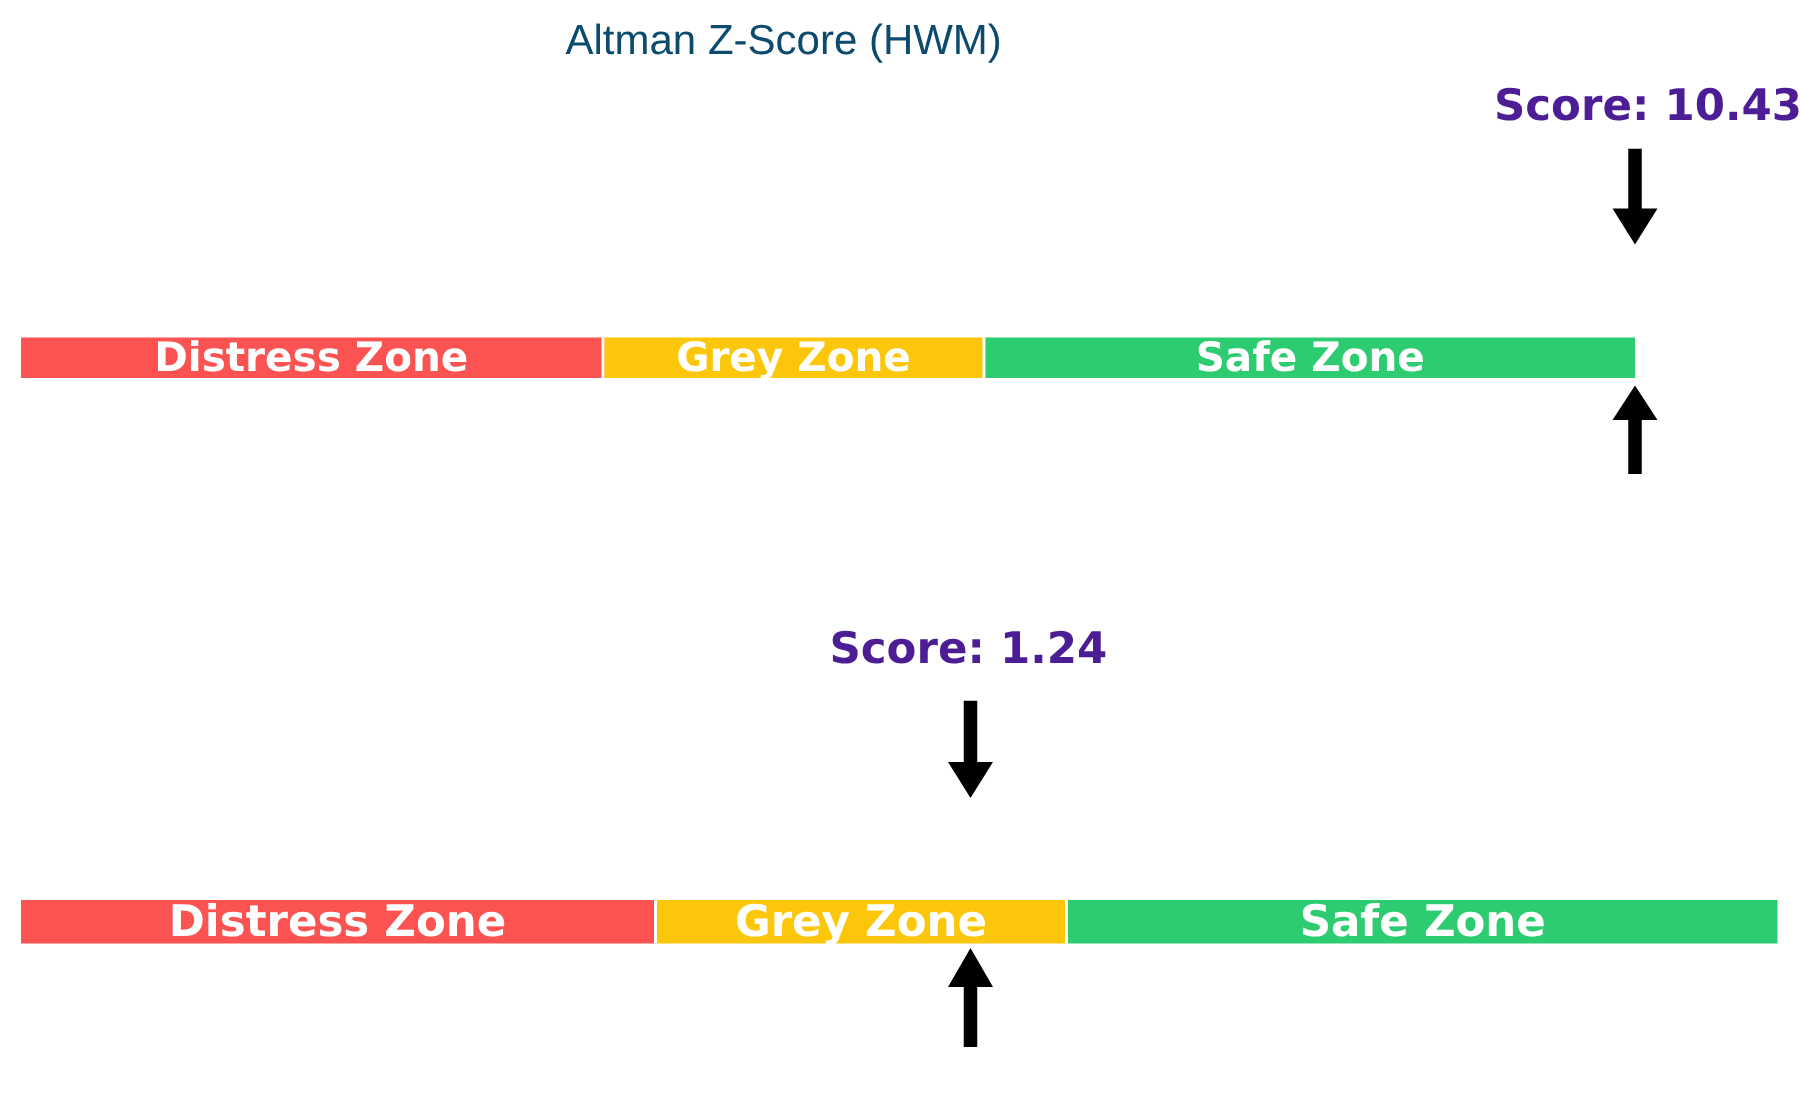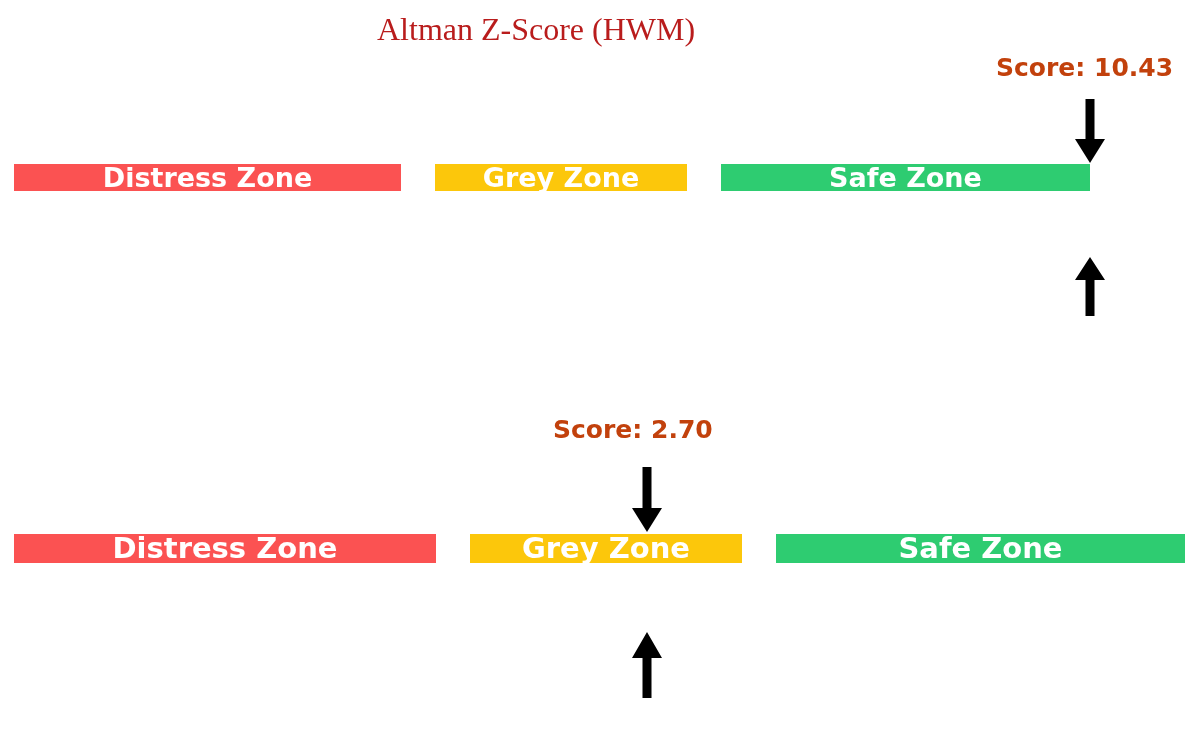--- a/index.html
+++ b/index.html
@@ -17,44 +17,43 @@
   #canvas {
     position: relative;
     width: 1200px;
     height: 743px;
     background: #ffffff;
   }
 
   
   .chart-title {
     position: absolute;
-    font-family: Liberation Serif, serif;
+    font-family: Liberation Sans, sans-serif;
     font-weight: 400;
-    font-size: 32px;
-    color: #b91c1c;
+    font-size: 28px;
+    color: #0c4a6e;
     white-space: nowrap;
     letter-spacing: 0px;
   }
 
   
   .score-label {
     position: absolute;
     font-family: "DejaVu Sans", sans-serif;
     font-weight: 700;
-    font-size: 25px;
-    color: #c2410c;
+    font-size: 29px;
+    color: #4c1d95;
     white-space: nowrap;
   }
 
   
   .zone-bar {
     position: absolute;
     display: flex;
-    align-items: flex-start;
-    gap: 32px;
+    align-items: flex-end;
   }
   .zone-seg {
     display: flex;
     align-items: center;
     justify-content: center;
     box-sizing: border-box;
   }
   .zone-seg-label {
     font-family: "DejaVu Sans", sans-serif;
     font-weight: 700;
@@ -102,21 +101,21 @@
     </div>
   </div>
 
   <div class="arrow" style="left:1074px; top:257px; width:32px; height:60px;">
     <svg width="32" height="60" viewBox="0 0 32 60" xmlns="http://www.w3.org/2000/svg">
       <polygon points="16,0 31,23 20.5,23 20.5,59 11.5,59 11.5,23 1,23" fill="#000000"></polygon>
     </svg>
   </div>
 
 
-  <div class="score-label" style="left:553px; top:415px;">Score: 2.70</div>
+  <div class="score-label" style="left:553px; top:415px;">Score: 1.24</div>
 
   <div class="arrow" style="left:631px; top:467px; width:32px; height:66px;">
     <svg width="32" height="66" viewBox="0 0 32 66" xmlns="http://www.w3.org/2000/svg">
       <polygon points="11.5,0 20.5,0 20.5,41 31,41 16,65 1,41 11.5,41" fill="#000000"></polygon>
     </svg>
   </div>
 
   <div class="zone-bar bar-two" style="left:14px; top:534px; width:1171px; height:95px;">
     <div class="zone-seg" style="width:424px; background:#FB5252; border-right:2px solid #ffffff;">
       <span class="zone-seg-label">Distress Zone</span>

